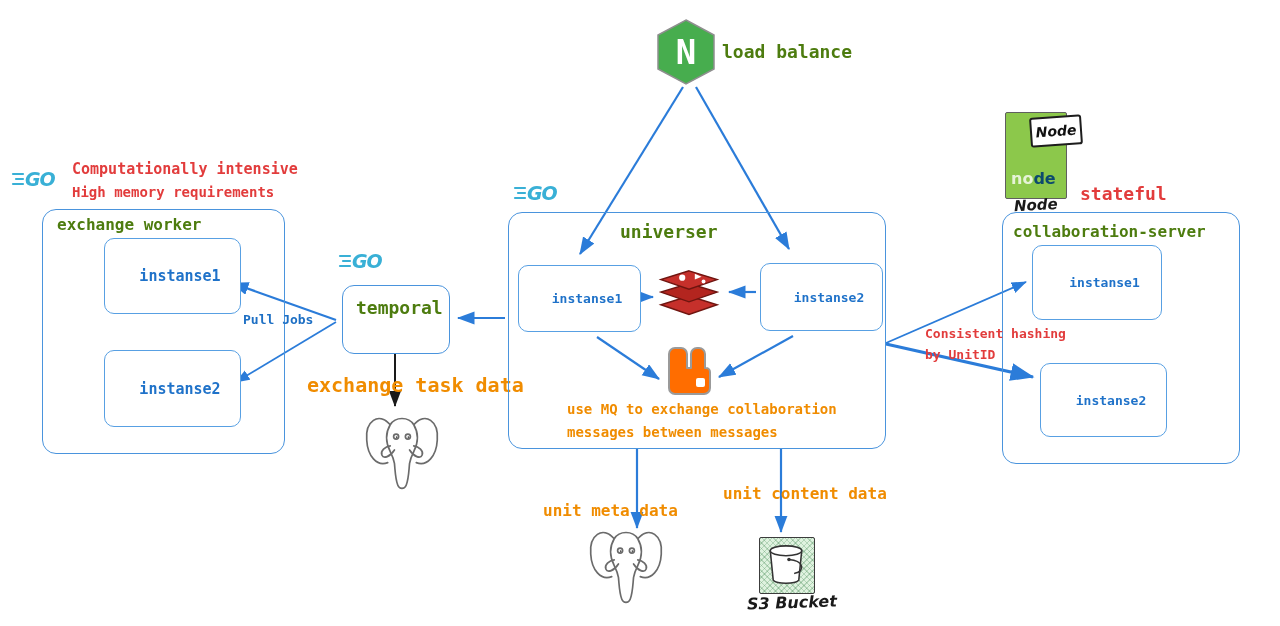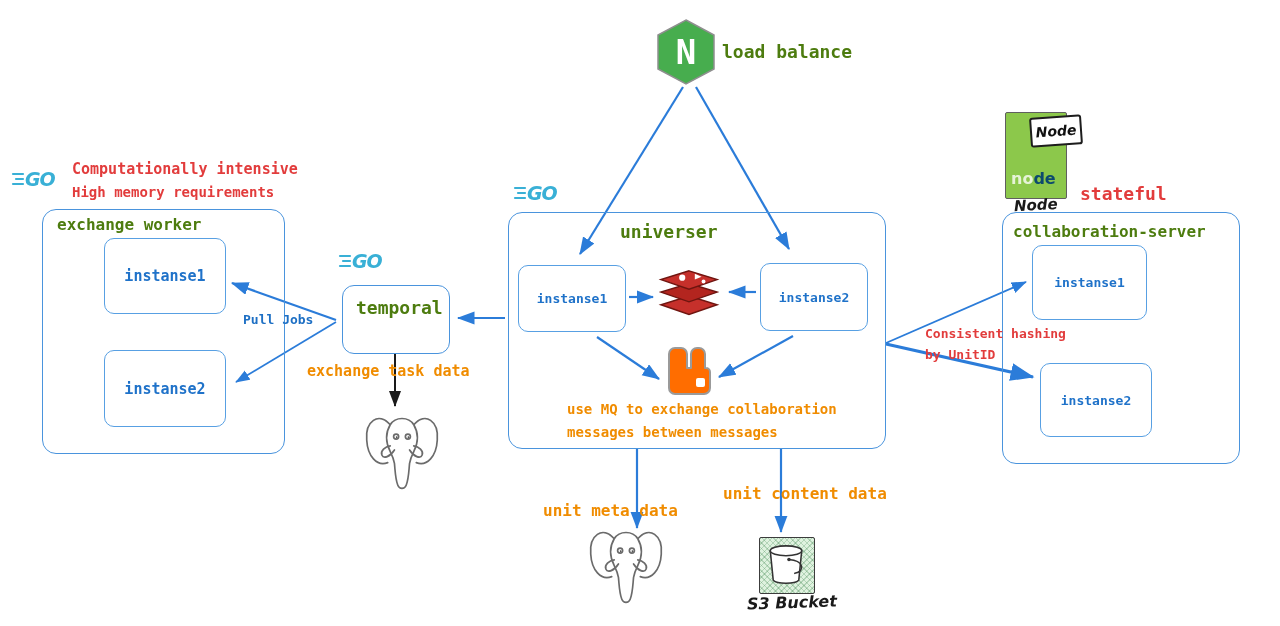--- a/index.html
+++ b/index.html
@@ -6,21 +6,21 @@
   .canvas{position:relative;width:1280px;height:626px;background:#ffffff;overflow:hidden;
           font-family:"DejaVu Sans Mono",monospace;}
   .abs{position:absolute;}
   .mono{font-family:"DejaVu Sans Mono",monospace;font-weight:bold;}
   .green{color:#4d7c0f;}
   .red{color:#e23c3c;}
   .orange{color:#f08c00;}
   .outer-box{border:1.7px solid #4a94dd;border-radius:14px;background:transparent;}
   .inst-box{border:1.6px solid #58a0e3;border-radius:10px;background:#fff;
             display:flex;align-items:center;justify-content:center;
-            color:#1f72c9;font-weight:bold;font-family:"DejaVu Sans Mono",monospace;}
+            color:#1f72c9;font-weight:bold;font-family:"DejaVu Sans Mono",monospace;padding-left:15px;}
   .arrow-layer{position:absolute;left:0;top:0;pointer-events:none;}
   .caption{font-family:"DejaVu Sans",sans-serif;font-style:italic;color:#1a1a1a;font-weight:bold;}
   .go-logo{width:50px;height:26px;}
   .node-box{background:#8cc84b;border:1.5px solid #5f5f5f;border-radius:2px;}
   .node-tag{background:#fff;border:2px solid #1d1d1d;border-radius:3px;
             display:flex;align-items:center;justify-content:center;
             font-family:"DejaVu Sans",sans-serif;font-style:italic;font-weight:bold;
             font-size:14px;color:#111;transform:rotate(-4deg);}
   .node-word{font-family:"DejaVu Sans",sans-serif;font-weight:bold;font-size:16px;letter-spacing:0;}
   .node-word .lt{color:rgba(255,255,255,0.78);}
@@ -97,21 +97,21 @@
   <div class="abs mono red" style="left:72px;top:184px;font-size:14px;">High memory requirements</div>
 
   <div class="abs outer-box" style="left:42px;top:209px;width:241px;height:243px;"></div>
   <div class="abs mono green" style="left:57px;top:215px;font-size:16px;">exchange worker</div>
   <div class="abs inst-box" style="left:104px;top:238px;width:120px;height:74px;font-size:15px;">instanse1</div>
   <div class="abs inst-box" style="left:104px;top:350px;width:120px;height:75px;font-size:15px;">instanse2</div>
   <div class="abs mono" style="left:237px;top:312px;font-size:13px;color:#1d6fc4;margin-left:6px;">Pull Jobs</div>
 
   <div class="abs" style="left:342px;top:285px;width:106px;height:67px;border:1.7px solid #4a94dd;border-radius:12px;"></div>
   <div class="abs mono green" style="left:356px;top:297px;font-size:18px;">temporal</div>
-  <div class="abs mono orange" style="left:307px;top:362px;font-size:15px;text-align:center;">exchange task data</div>
+  <div class="abs mono orange" style="left:307px;top:373px;font-size:20px;text-align:center;">exchange task data</div>
 
   <svg class="abs" style="left:358px;top:408px;" width="88" height="84" viewBox="0 0 100 100">
     <g stroke="#6b6b6b" stroke-width="2" fill="#ffffff" stroke-linecap="round">
       <path d="M36,20 C22,4 6,16 8,38 C9,57 20,70 33,65"></path>
       <path d="M64,20 C78,4 94,16 92,38 C91,57 80,70 67,65"></path>
       <path d="M36,20 C42,10 58,10 64,20 C70,30 69,42 64,52 C62,56 60,60 59,66 C58,76 58,84 55,92 C53,97 47,97 45,92 C42,84 42,76 41,66 C40,60 38,56 36,52 C31,42 30,30 36,20 Z"></path>
       <path d="M41,50 C36,58 28,61 26,56 C24,51 30,46 36,45" fill="none"></path>
       <path d="M59,50 C64,58 72,61 74,56 C76,51 70,46 64,45" fill="none"></path>
       <circle cx="43" cy="34" r="3" fill="#fff"></circle>
       <circle cx="57" cy="34" r="3" fill="#fff"></circle>

